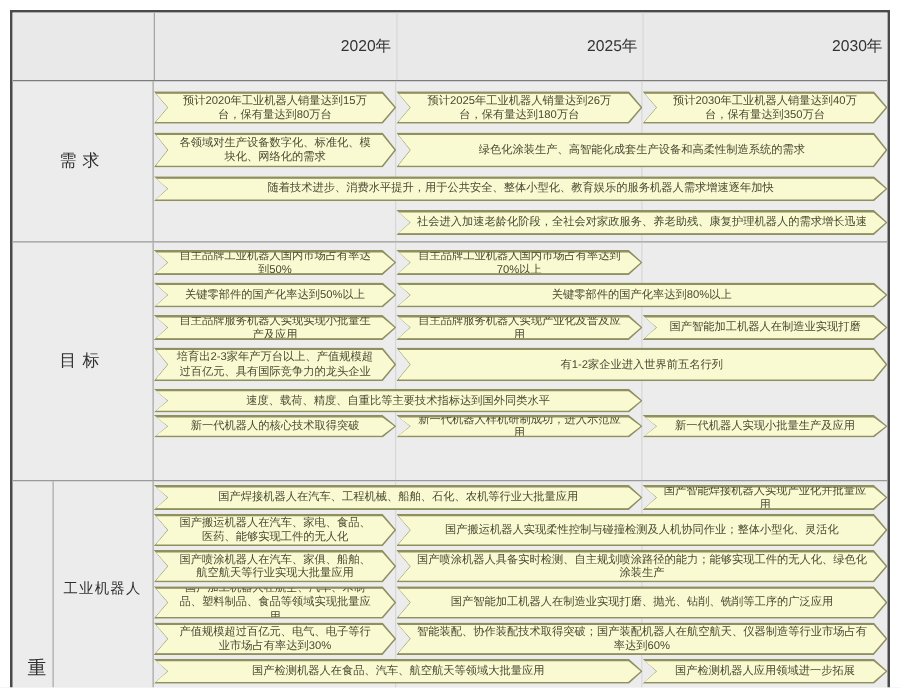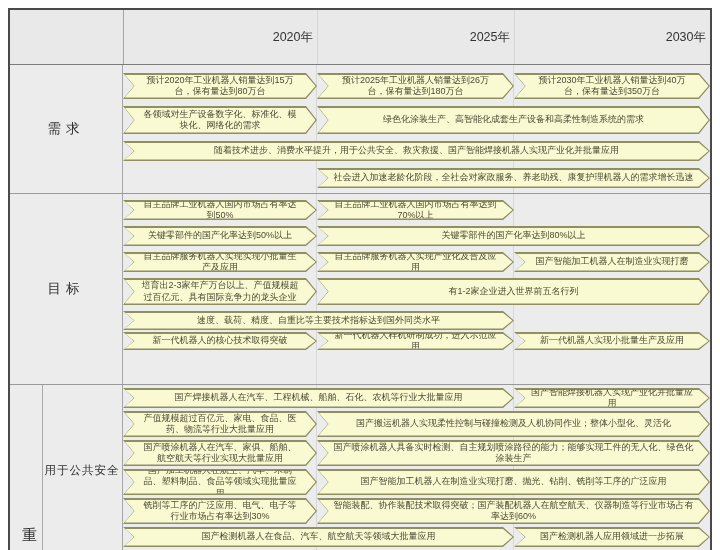--- a/index.html
+++ b/index.html
@@ -103,21 +103,21 @@
             </div>
             <div class="arrow" style="left: 194px; width: 393px;">
               <div class="arrow-in">
                 <div class="arrow-txt">绿色化涂装生产、高智能化成套生产设备和高柔性制造系统的需求</div>
               </div>
             </div>
           </div>
           <div class="row" style="height: 20px; margin-top: 7px;">
             <div class="arrow" style="left: 0px; width: 587px;">
               <div class="arrow-in">
-                <div class="arrow-txt">随着技术进步、消费水平提升，用于公共安全、救灾救援、国产智能焊接机器人实现产业化并批量应用</div>
+                <div class="arrow-txt">随着技术进步、消费水平提升，用于公共安全、整体小型化、教育娱乐的服务机器人需求增速逐年加快</div>
               </div>
             </div>
           </div>
           <div class="row" style="height: 20px; margin-top: 7px;">
             <div class="arrow" style="left: 194px; width: 393px;">
               <div class="arrow-in">
                 <div class="arrow-txt">社会进入加速老龄化阶段，全社会对家政服务、养老助残、康复护理机器人的需求增长迅速</div>
               </div>
             </div>
           </div>
@@ -206,41 +206,41 @@
                 <div class="arrow-txt">新一代机器人实现小批量生产及应用</div>
               </div>
             </div>
           </div>
         </div>
       </div>
       <div class="section" style="height: 170px;">
         <div class="label-cell split">
           <div class="split-line"></div>
           <div class="outer-label">重</div>
-          <span>用于公共安全</span>
+          <span>工业机器人</span>
         </div>
         <div class="content-cell" style="padding-top: 3px;">
           <div class="gridline" style="left: 193px;"></div>
           <div class="gridline" style="left: 390px;"></div>
           <div class="row" style="height: 20px;">
             <div class="arrow" style="left: 0px; width: 391px;">
               <div class="arrow-in">
                 <div class="arrow-txt">国产焊接机器人在汽车、工程机械、船舶、石化、农机等行业大批量应用</div>
               </div>
             </div>
             <div class="arrow" style="left: 391px; width: 196px;">
               <div class="arrow-in">
                 <div class="arrow-txt">国产智能焊接机器人实现产业化并批量应用</div>
               </div>
             </div>
           </div>
           <div class="row" style="height: 26px; margin-top: 3px;">
             <div class="arrow" style="left: 0px; width: 194px;">
               <div class="arrow-in">
-                <div class="arrow-txt">产值规模超过百亿元、家电、食品、医药、物流等行业大批量应用</div>
+                <div class="arrow-txt">国产搬运机器人在汽车、家电、食品、医药、能够实现工件的无人化</div>
               </div>
             </div>
             <div class="arrow" style="left: 194px; width: 393px;">
               <div class="arrow-in">
                 <div class="arrow-txt">国产搬运机器人实现柔性控制与碰撞检测及人机协同作业；整体小型化、灵活化</div>
               </div>
             </div>
           </div>
           <div class="row" style="height: 26px; margin-top: 3px;">
             <div class="arrow" style="left: 0px; width: 194px;">
@@ -262,21 +262,21 @@
             </div>
             <div class="arrow" style="left: 194px; width: 393px;">
               <div class="arrow-in">
                 <div class="arrow-txt">国产智能加工机器人在制造业实现打磨、抛光、钻削、铣削等工序的广泛应用</div>
               </div>
             </div>
           </div>
           <div class="row" style="height: 26px; margin-top: 3px;">
             <div class="arrow" style="left: 0px; width: 194px;">
               <div class="arrow-in">
-                <div class="arrow-txt">铣削等工序的广泛应用、电气、电子等行业市场占有率达到30%</div>
+                <div class="arrow-txt">产值规模超过百亿元、电气、电子等行业市场占有率达到30%</div>
               </div>
             </div>
             <div class="arrow" style="left: 194px; width: 393px;">
               <div class="arrow-in">
                 <div class="arrow-txt">智能装配、协作装配技术取得突破；国产装配机器人在航空航天、仪器制造等行业市场占有率达到60%</div>
               </div>
             </div>
           </div>
           <div class="row" style="height: 20px; margin-top: 3px;">
             <div class="arrow" style="left: 0px; width: 391px;">

